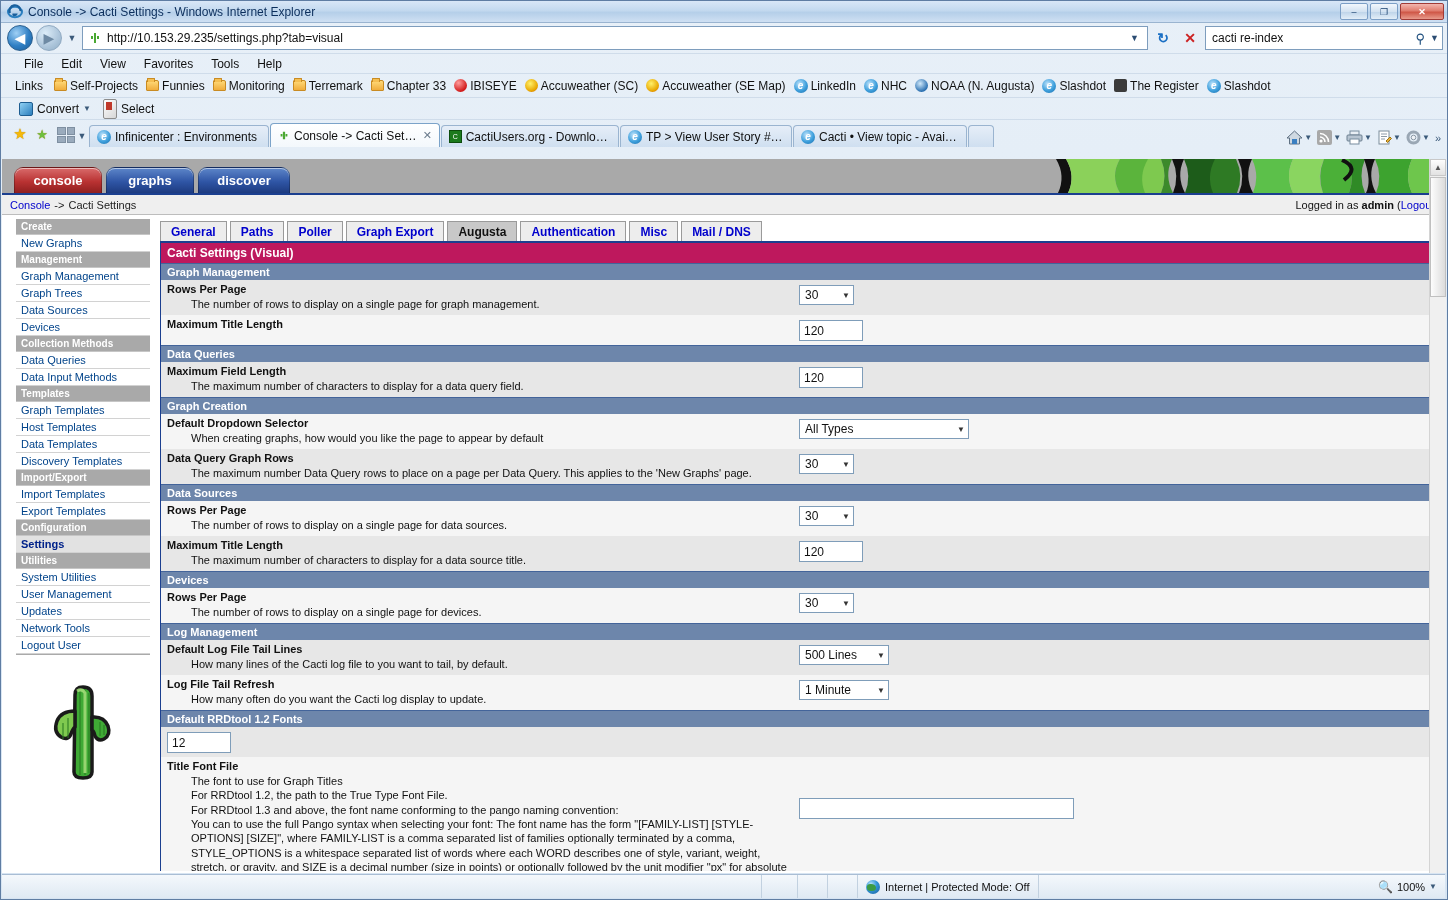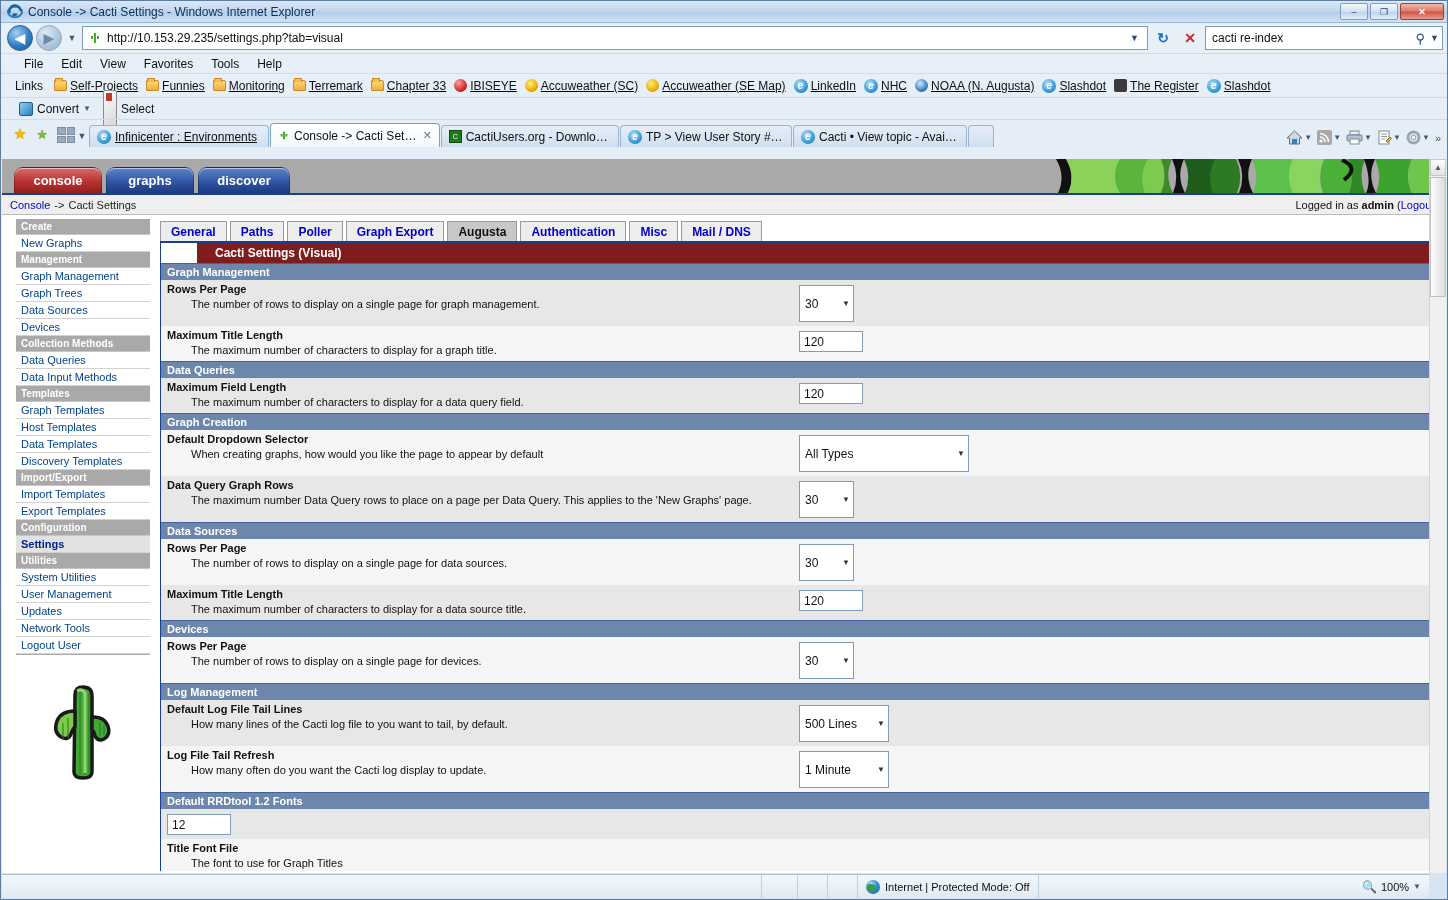--- a/index.html
+++ b/index.html
@@ -221,39 +221,38 @@
   .main { flex: 1; padding: 4px 6px 0 6px; min-width: 0; overflow: hidden; }
   .settabs { display: flex; align-items: flex-end; gap: 3px; height: 22px; }
   .settab {
     height: 20px; padding: 0 10px; display: flex; align-items: center;
     border: 1px solid #9a9a9a; border-bottom: none;
     background: #ededed; color: #0000cc; font-weight: bold; font-size: 12px;
   }
   .settab.active { background: #c8c8c8; color: #111; }
   .panel { border: 1px solid #1b3f8f; border-top: 2px solid #1b3f8f; }
   .panel-title {
-    background: #7f1d1d; color: #fff; font-weight: bold; font-size: 12px;
-    padding: 3px 18px;
-    margin-left: 36px;
+    background: #be185d; color: #fff; font-weight: bold; font-size: 12px;
+    padding: 3px 6px;
   }
   .sec-hdr {
     background: #6d86ab; color: #fff; font-weight: bold; font-size: 11px;
     padding: 2px 6px;
     border-top: 1px solid #43649a;
   }
   .row { display: flex; align-items: flex-start; padding: 3px 6px 4px 6px; }
   .row.alt { background: #e7e7e7; }
   .row.plain { background: #f5f5f5; }
   .row .lft { flex: 1; min-width: 0; padding-right: 10px; }
   .row .ttl { font-weight: bold; font-size: 11px; color: #111; line-height: 1.25; }
   .row .desc { font-size: 11px; color: #111; line-height: 1.3; margin-left: 24px; }
   .row .rgt { flex: 0 0 auto; width: 634px; padding-top: 2px; }
   .sel {
     display: inline-flex; align-items: center; justify-content: space-between;
-    height: 37px; border: 1px solid #7f9db9; background: #fff;
+    height: 20px; border: 1px solid #7f9db9; background: #fff;
     font-size: 12px; color: #111; padding: 0 3px 0 5px;
   }
   .sel .arw { font-size: 8px; color: #333; padding-left: 10px; }
   .sel.w55 { width: 55px; }
   .sel.w90 { width: 90px; }
   .sel.w170 { width: 170px; }
   .txtin {
     display: inline-flex; align-items: center;
     height: 21px; border: 1px solid #7f9db9; background: #fff;
     font-size: 12px; color: #111; padding: 0 4px;
@@ -270,21 +269,21 @@
     border: 1px solid #c8c8c8; display: flex; align-items: center; justify-content: center;
     font-size: 8px; color: #555;
   }
   .vscroll .thumb {
     position: absolute; top: 18px; left: 0; right: 0; height: 120px;
     background: linear-gradient(90deg,#fdfdfd,#dcdcdc);
     border: 1px solid #c0c0c0;
   }
   
   .statusbar {
-    position: absolute; left: 1px; right: 18px; bottom: 1px; height: 24px;
+    position: absolute; left: 1px; right: 2px; bottom: 1px; height: 24px;
     background: linear-gradient(180deg,#f4f8fc 0%,#dfe9f3 100%);
     border-top: 1px solid #a9bdd4;
     display: flex; align-items: center; font-size: 11px; color: #111;
   }
   .statusbar .seg { height: 100%; border-right: 1px solid #c2d1e0; }
   .statusbar .zone { display: flex; align-items: center; gap: 5px; padding: 0 8px; }
   .globe-ico {
     width: 14px; height: 14px; border-radius: 50%;
     background: radial-gradient(circle at 35% 30%, #b6e2fb 0%, #2f93d8 45%, #1d5f96 100%);
     position: relative; overflow: hidden; flex: 0 0 auto;
@@ -356,21 +355,21 @@
     <div class="mi">File</div>
     <div class="mi">Edit</div>
     <div class="mi">View</div>
     <div class="mi">Favorites</div>
     <div class="mi">Tools</div>
     <div class="mi">Help</div>
   </div>
 
   <div class="linksbar">
     <span class="lbl">Links</span>
-    <div id="links-container" style="display:flex;align-items:flex-end;text-decoration:underline;">
+    <div id="links-container" style="display:flex;align-items:flex-end;">
         <div class="lnk">
           <span class="folder-ico"></span>
           <span>Self-Projects</span>
         </div>
         <div class="lnk">
           <span class="folder-ico"></span>
           <span>Funnies</span>
         </div>
         <div class="lnk">
           <span class="folder-ico"></span>
@@ -443,21 +442,21 @@
         <span class="star green">★</span>
       </div>
     <div class="tabs-ico">
         <i></i>
         <i></i>
         <i></i>
         <i></i>
       </div>
     <div class="navdrop" style="margin-bottom:6px;">▼</div>
     <div id="tabs-container" style="display:flex;align-items:flex-end;">
-        <div class="tab" style="width: 180px; text-decoration: underline;">
+        <div class="tab" style="width: 180px;">
           <span class="ie-small"></span>
           <span class="tlabel">Infinicenter : Environments</span>
         </div>
         <div class="tab active" style="width: 170px;">
           <svg width="13" height="13" viewBox="0 0 16 16">
             <path d="M6.5 3h3v10h-3z" fill="#4aa832"></path>
             <path d="M3.5 6h2.5v3.2H3.5z" fill="#4aa832"></path>
             <path d="M10 6h2.5v3.2H10z" fill="#4aa832"></path>
           </svg>
           <span class="tlabel">Console -&gt; Cacti Settin...</span>
@@ -639,21 +638,20 @@
                   <div class="desc" style="white-space: pre-line;">The number of rows to display on a single page for graph management.</div>
                 </div>
                 <div class="rgt"><div class="sel w55">
                     <span>30</span>
                     <span class="arw">▼</span>
                   </div></div>
               </div>
               <div class="row plain">
                 <div class="lft">
                   <div class="ttl">Maximum Title Length</div>
-                  <div class="desc" style="white-space: pre-line;">The maximum number of characters to display for a graph title.</div>
                 </div>
                 <div class="rgt"><div class="txtin w64">120</div></div>
               </div>
               <div class="sec-hdr">Data Queries</div>
               <div class="row alt">
                 <div class="lft">
                   <div class="ttl">Maximum Field Length</div>
                   <div class="desc" style="white-space: pre-line;">The maximum number of characters to display for a data query field.</div>
                 </div>
                 <div class="rgt"><div class="txtin w64">120</div></div>

